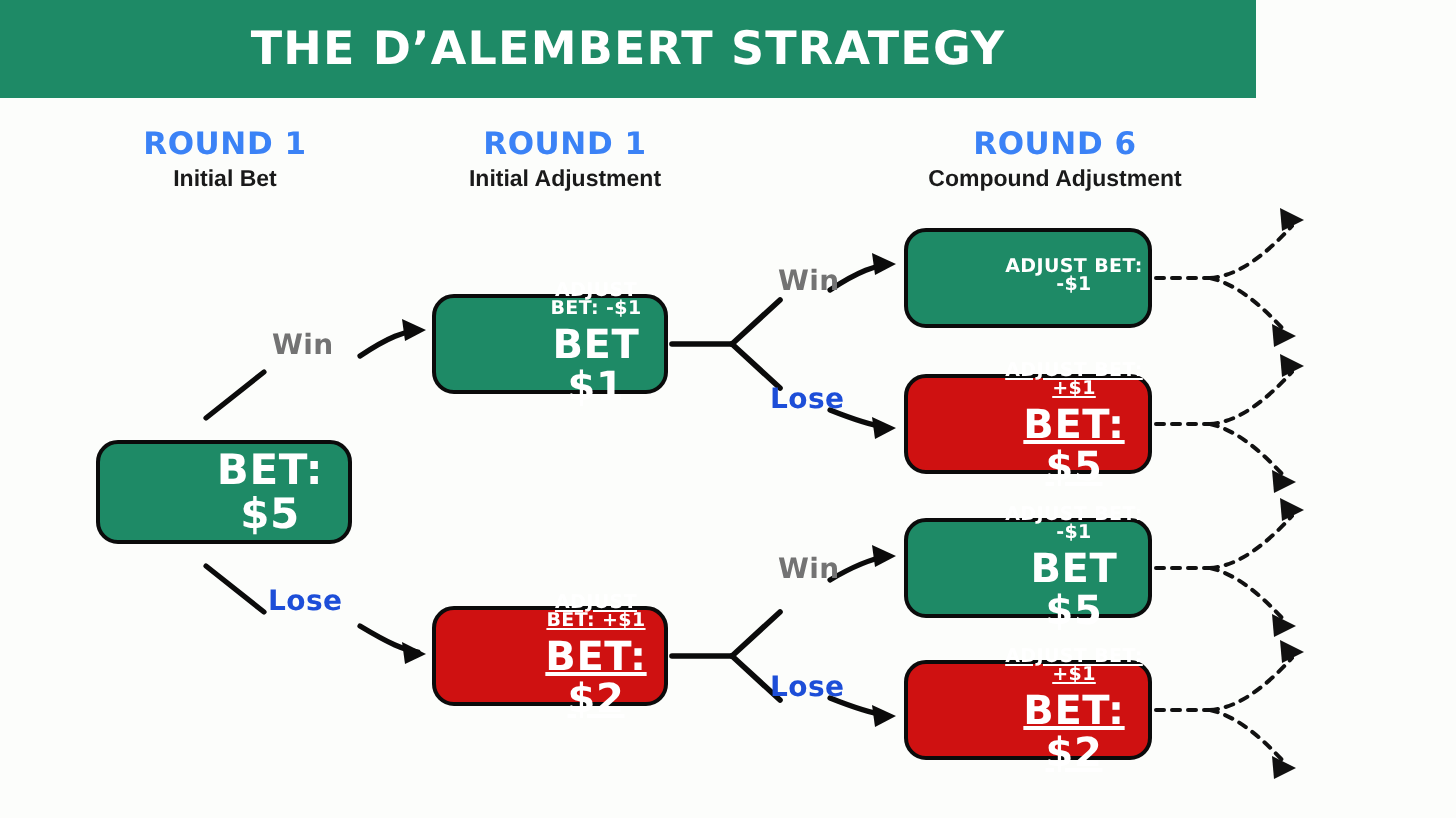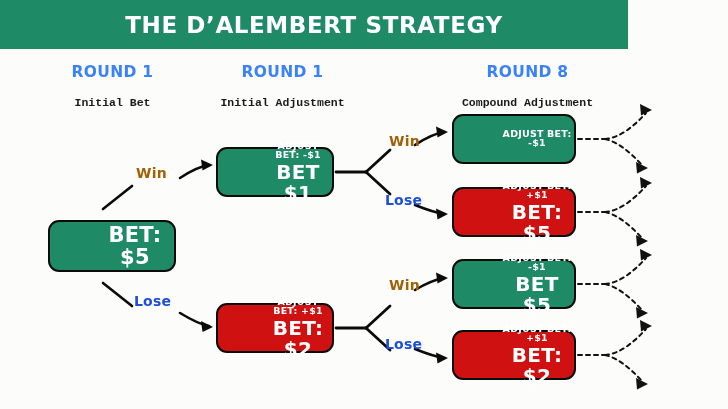--- a/index.html
+++ b/index.html
@@ -29,41 +29,41 @@
 
   
   .round-head{position:absolute;text-align:center;}
   .round-title{
     font-size:15.5px;font-weight:bold;color:#3b82f6;
     letter-spacing:0.3px;line-height:1.15;
     font-family:"DejaVu Sans", sans-serif;
   }
   .round-sub{
     font-size:11.5px;font-weight:bold;color:#1a1a1a;
-    margin-top:14px;line-height:1.15;
-    font-family:Liberation Mono, monospace;
+    margin-top:2px;line-height:1.15;
+    font-family:Liberation Sans, sans-serif;
   }
   #rh1{left:20px;top:64px;width:185px;}
   #rh2{left:190px;top:64px;width:185px;}
   #rh3{left:400px;top:64px;width:255px;}
 
   
   .bet-box{
     position:absolute;
     border:2.5px solid #0b0b0b;
     border-radius:11px;
     box-sizing:border-box;
     display:flex;flex-direction:column;
     align-items:center;justify-content:center;
     color:#ffffff;
     text-align:center;
     padding-left:46px;
   }
   .bet-box.green{background:#1e8a66;}
-  .bet-box.red{background:#cf1111;}
+  .bet-box.red{background:#cf1111;text-decoration:underline;}
   .adjust{
     font-size:9.5px;font-weight:bold;letter-spacing:0.2px;
     line-height:1;margin-bottom:2px;
     font-family:"DejaVu Sans", sans-serif;
   }
   .amount{
     font-size:20px;font-weight:bold;letter-spacing:0.3px;
     line-height:1.05;
     font-family:"DejaVu Sans", sans-serif;
   }
@@ -76,21 +76,21 @@
   #box-r3-2{left:452px;top:187px;width:124px;height:50px;}
   #box-r3-3{left:452px;top:259px;width:124px;height:50px;}
   #box-r3-4{left:452px;top:330px;width:124px;height:50px;}
 
   
   .outcome{
     position:absolute;font-size:14px;font-weight:bold;
     line-height:1;letter-spacing:0.2px;
     font-family:"DejaVu Sans", sans-serif;
   }
-  .outcome.win{color:#a16207;}
+  .outcome.win{color:#737373;}
   .outcome.lose{color:#1d4ed8;}
   #lbl-w1{left:136px;top:166px;}
   #lbl-l1{left:134px;top:294px;}
   #lbl-w2{left:389px;top:134px;}
   #lbl-l2{left:385px;top:193px;}
   #lbl-w3{left:389px;top:278px;}
   #lbl-l3{left:385px;top:337px;}
 
   
   .wires{position:absolute;left:0;top:0;width:728px;height:409px;pointer-events:none;}
@@ -106,21 +106,21 @@
 
   <div class="round-head" id="rh1">
     <div class="round-title">ROUND 1</div>
     <div class="round-sub">Initial Bet</div>
   </div>
   <div class="round-head" id="rh2">
     <div class="round-title">ROUND 1</div>
     <div class="round-sub">Initial Adjustment</div>
   </div>
   <div class="round-head" id="rh3">
-    <div class="round-title">ROUND 8</div>
+    <div class="round-title">ROUND 6</div>
     <div class="round-sub">Compound Adjustment</div>
   </div>
 
   <svg class="wires" viewBox="0 0 728 409">
 
     <path d="M103,209 L132,186" stroke="#0b0b0b" stroke-width="2.6" fill="none" stroke-linecap="round"></path>
     <path d="M103,283 L132,306" stroke="#0b0b0b" stroke-width="2.6" fill="none" stroke-linecap="round"></path>
 
     <path d="M180,178 C195,168 202,166 209,165" stroke="#0b0b0b" stroke-width="2.6" fill="none" stroke-linecap="round"></path>
     <polygon points="213,165 201,159.5 202.5,170.5" fill="#0b0b0b"></polygon>

